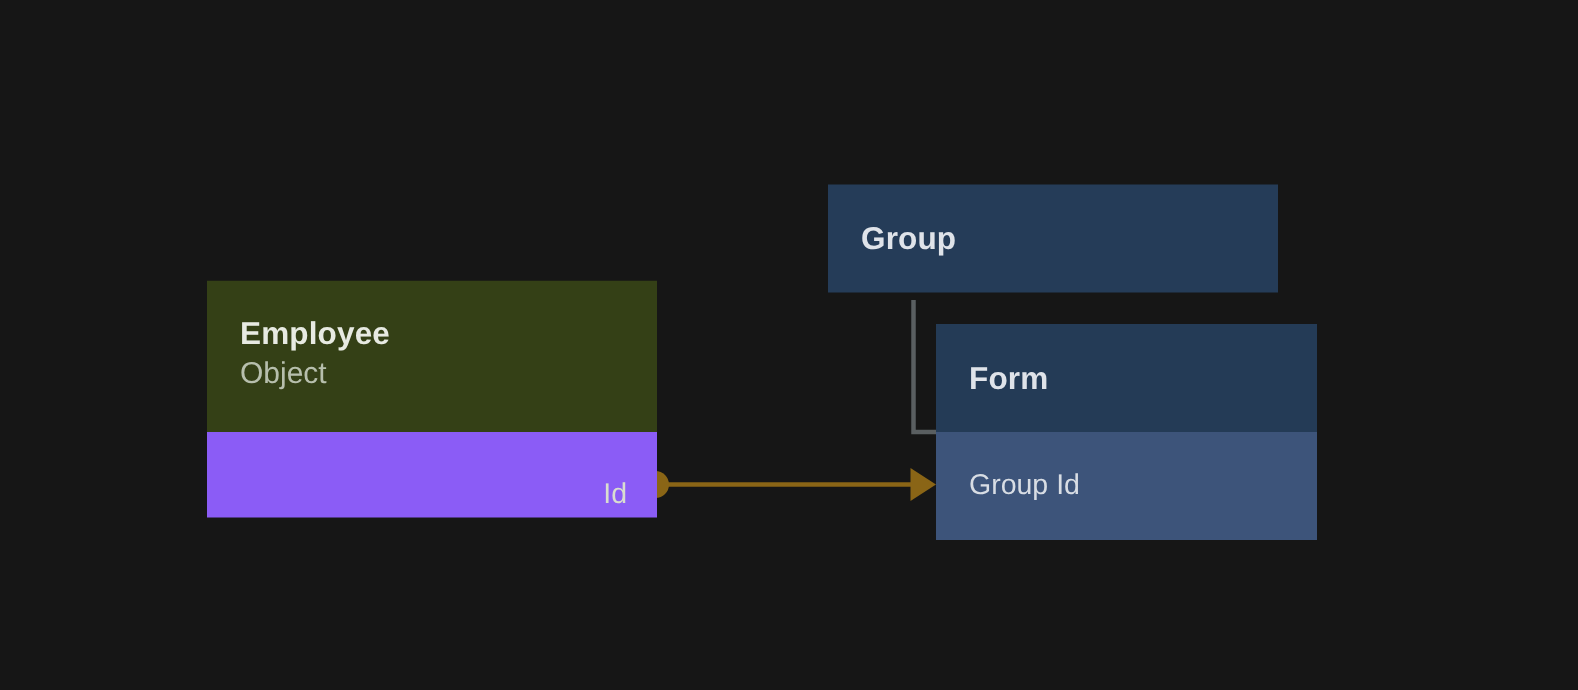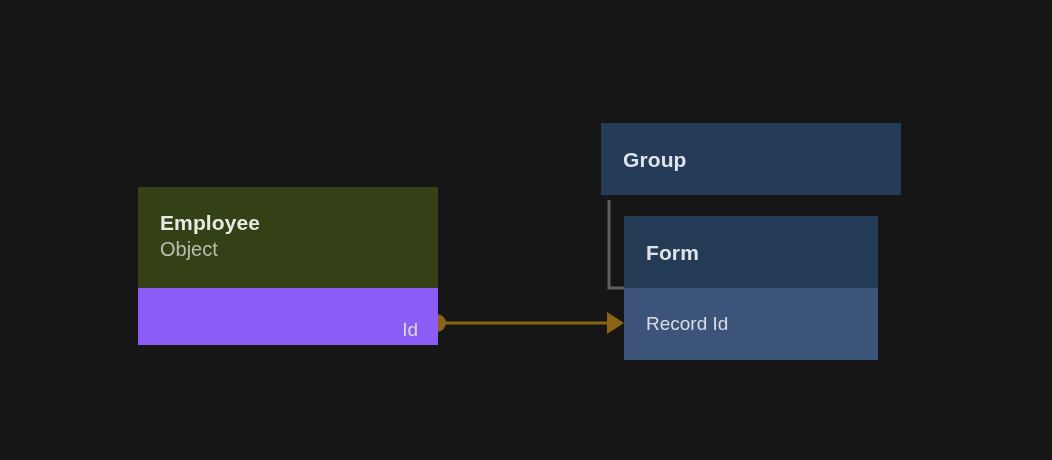--- a/index.html
+++ b/index.html
@@ -67,21 +67,21 @@
   .employee .node-row {
     height: 72px;
     background: #8b5cf6;
     color: #d9ddd0;
     justify-content: flex-end;
     padding: 12px 20px 0 22px;
   }
 
   
   .group {
-    left: 601px;
+    left: 552px;
     top: 123px;
     width: 300px;
     height: 72px;
     background: #253c58;
   }
   .group .node-header {
     height: 72px;
     padding-top: 0;
     display: flex;
     align-items: center;
@@ -151,17 +151,17 @@
     <div class="node-header">
       <div class="node-title">Group</div>
     </div>
   </div>
 
   <div class="node form">
     <div class="node-header">
       <div class="node-title">Form</div>
     </div>
     <div class="node-row">
-      <span>Record Id</span>
+      <span>Group Id</span>
     </div>
   </div>
 
 </div>
 
 </body></html>

